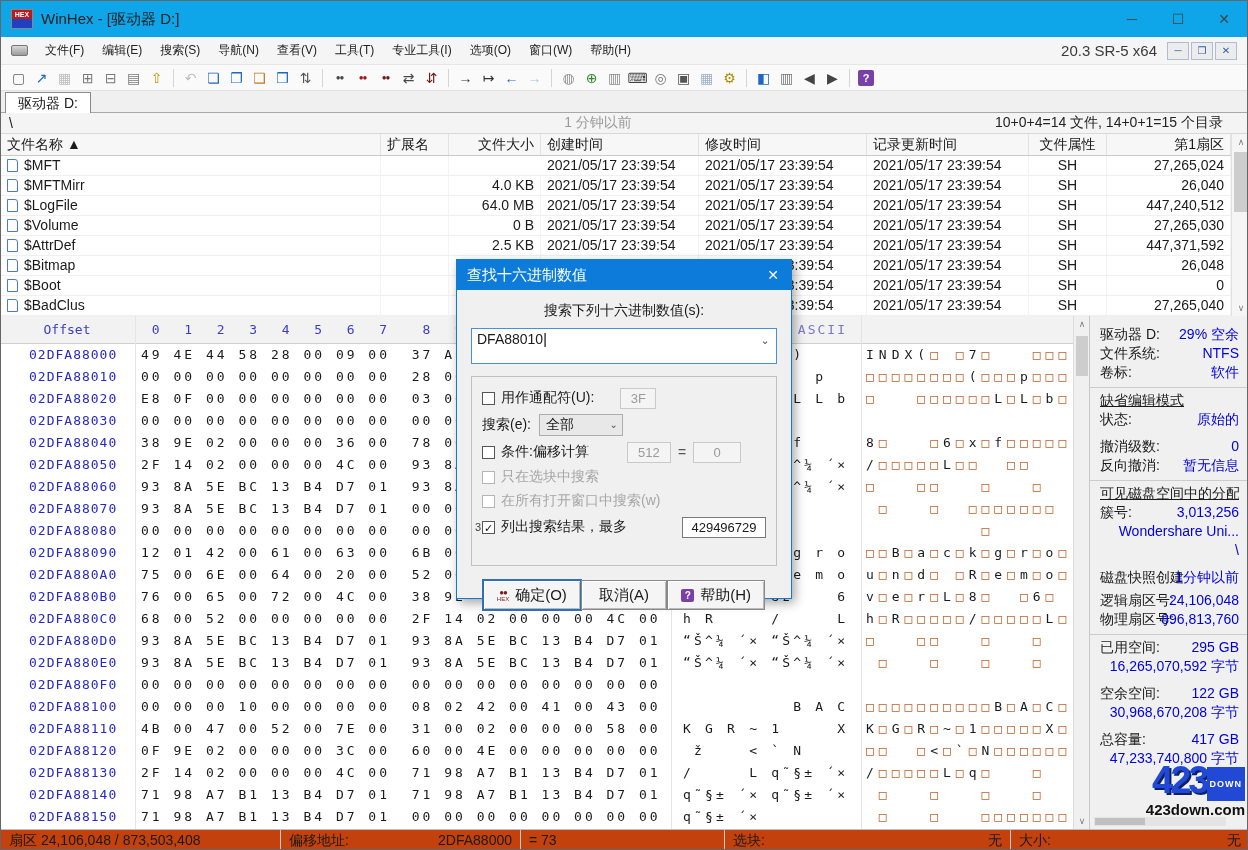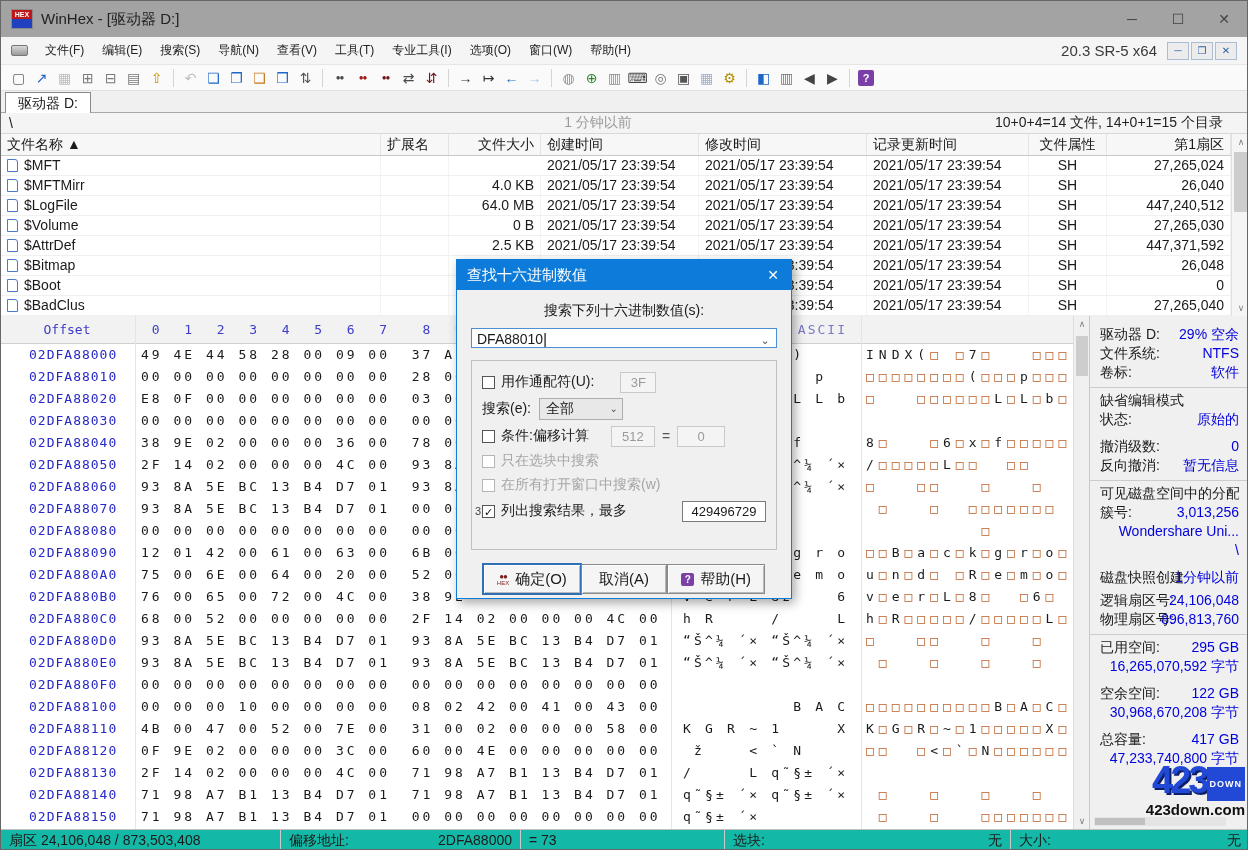--- a/index.html
+++ b/index.html
@@ -3,21 +3,21 @@
 <meta charset="utf-8">
 <style>
   * { margin:0; padding:0; box-sizing:border-box; }
   html,body { background:#888; }
   #app {
     position:relative; width:1248px; height:850px; background:#fff;
     font-family:"Liberation Sans", sans-serif; color:#1a1a1a; overflow:hidden;
     border:1px solid #666;
   }
   
-  .titlebar { position:absolute; left:0; top:0; width:100%; height:36px; background:#a3a3a3; display:flex; align-items:center; }
+  .titlebar { position:absolute; left:0; top:0; width:100%; height:36px; background:#0ea5e9; display:flex; align-items:center; }
   .applogo { width:22px; height:20px; margin:0 8px 0 10px; display:flex; flex-direction:column; border:1px solid #888; }
   .applogo .t { flex:1; background:#c01818; color:#fff; font-size:7px; font-weight:bold; text-align:center; line-height:9px; }
   .applogo .b { flex:1; background:#2040c0; }
   .wtitle { font-size:15px; color:#222; }
   .wbtns { margin-left:auto; display:flex; }
   .wbtn { width:46px; height:34px; text-align:center; line-height:34px; font-size:14px; color:#444; }
   
   .menubar { position:absolute; left:0; top:36px; width:100%; height:28px; background:#f5f5f5; border-bottom:1px solid #e6e6e6; display:flex; align-items:center; }
   .sysicon { width:17px; height:11px; background:linear-gradient(#d8d8d8,#9a9a9a); border:1px solid #777; border-radius:2px; margin:0 8px 0 10px; }
   .mi { font-size:12px; padding:0 9px; color:#222; line-height:27px; }
@@ -68,41 +68,41 @@
   .utf .bx { color:#c06028; }
   .vline { position:absolute; top:0; width:1px; height:513px; background:#e4e4e4; }
   
   .hscroll { position:absolute; left:1072px; top:315px; width:16px; height:513px; background:#f0f0f0; border-left:1px solid #dcdcdc; }
   .hthumb { position:absolute; left:2px; top:20px; width:12px; height:40px; background:#cdcdcd; }
   
   .sidebar { position:absolute; left:1088px; top:315px; width:160px; height:513px; background:#f0f0f0; border-left:1px solid #c8c8c8; padding:10px 10px 0 10px; font-size:14px; overflow:hidden; }
   .sb-kv { position:relative; height:19px; }
   .sb-kv .l { position:absolute; left:0; white-space:nowrap; color:#1a1a1a; }
   .sb-kv .v { position:absolute; right:0; white-space:nowrap; color:#0000dc; }
-  .sb-ln { height:19px; white-space:nowrap; overflow:hidden; color:#1a1a1a; }
+  .sb-ln { height:19px; white-space:nowrap; overflow:hidden; color:#1a1a1a;text-decoration:underline; }
   .sb-rt { height:19px; text-align:right; white-space:nowrap; color:#0000dc; }
   .sb-div { height:1px; background:#cccccc; margin:4px -10px; }
   .sb-sp { height:8px; } .sb-sp2 { height:4px; }
   .sb-hscroll { position:absolute; left:4px; bottom:3px; width:132px; height:9px; background:#e4e4e4; }
   .sb-hthumb { position:absolute; left:1px; top:1px; width:50px; height:7px; background:#c0c0c0; }
   
   .watermark { position:absolute; left:1118px; top:762px; width:126px; text-align:right; z-index:60; }
   .wm-logo { font-size:38px; font-weight:900; color:#2149d6; letter-spacing:-3px; line-height:34px; text-shadow:2px 2px 0 #0d1f66; }
   .wm-sub { display:inline-block; background:#2149d6; color:#fff; font-size:9px; font-weight:bold; letter-spacing:1px; padding:0 3px; vertical-align:6px; text-shadow:none; }
   .wm-site { font-size:15px; font-weight:bold; color:#111; line-height:18px; }
   
-  .statusbar { position:absolute; left:0; top:828px; width:100%; height:22px; background:#14b8a6; border-top:1px solid #c0c0c0; font-size:14px; }
+  .statusbar { position:absolute; left:0; top:828px; width:100%; height:22px; background:#c2410c; border-top:1px solid #c0c0c0; font-size:14px; }
   .sc { position:absolute; top:0; height:21px; line-height:21px; border-right:1px solid #c9c9c9; padding:0 8px; display:flex; justify-content:space-between; }
   
   .dialog { position:absolute; left:455px; top:258px; width:336px; height:340px; z-index:50; background:#f0f0f0; border:1px solid #0d7cd8; box-shadow:3px 4px 10px rgba(0,0,0,.35); }
   .dlg-title { height:30px; background:#0c7bda; color:#fff; font-size:15px; line-height:30px; padding-left:10px; display:flex; }
   .dlg-close { margin-left:auto; width:36px; text-align:center; font-size:14px; }
   .dlg-body { padding:8px 14px 0 14px; font-size:14px; }
   .dlg-prompt { text-align:center; margin:4px 0 8px 0; }
-  .combo { display:flex; height:20px; border:1px solid #4a90d9; background:#fff; }
+  .combo { display:flex; height:36px; border:1px solid #4a90d9; background:#fff; }
   .combo .cval { flex:1; padding:2px 0 0 5px; font-size:14px; }
   .caret { font-weight:100; color:#000; }
   .combo .carr { width:22px; text-align:center; color:#555; font-size:11px; line-height:22px; }
   .grp { margin-top:12px; border:1px solid #c0c0c0; padding:8px 10px 10px 10px; height:190px; }
   .grow { display:flex; align-items:center; }
   .cb { width:13px; height:13px; border:1px solid #555; background:#fff; flex:none; font-size:11px; line-height:12px; text-align:center; color:#111; }
   .cb.dis { border-color:#b5b5b5; }
   .lbl { margin-left:6px; white-space:nowrap; }
   .lbl.dis { color:#a6a6a6; }
   .fld { height:21px; border:1px solid #c9c9c9; background:#f4f4f4; color:#9a9a9a; text-align:center; font-size:13px; line-height:19px; }
@@ -431,20 +431,21 @@
         <div class="hexrow">
           <span class="off">02DFA88120</span>
           <pre class="hx">0F 9E 02 00 00 00 3C 00  60 00 4E 00 00 00 00 00</pre>
           <pre class="asc"> ž    &lt; ` N     </pre>
           <pre class="utf"><span class="bx">□</span><span class="bx">□</span><span> </span><span> </span><span class="bx">□</span><span>&lt;</span><span class="bx">□</span><span>`</span><span class="bx">□</span><span>N</span><span class="bx">□</span><span class="bx">□</span><span class="bx">□</span><span class="bx">□</span><span class="bx">□</span><span class="bx">□</span></pre>
         </div>
         <div class="hexrow">
           <span class="off">02DFA88130</span>
           <pre class="hx">2F 14 02 00 00 00 4C 00  71 98 A7 B1 13 B4 D7 01</pre>
           <pre class="asc">/     L q˜§± ´× </pre>
+          <pre class="utf"><span>/</span><span class="bx">□</span><span class="bx">□</span><span class="bx">□</span><span class="bx">□</span><span class="bx">□</span><span>L</span><span class="bx">□</span><span>q</span><span class="bx">□</span><span> </span><span> </span><span> </span><span class="bx">□</span><span> </span><span> </span></pre>
         </div>
         <div class="hexrow">
           <span class="off">02DFA88140</span>
           <pre class="hx">71 98 A7 B1 13 B4 D7 01  71 98 A7 B1 13 B4 D7 01</pre>
           <pre class="asc">q˜§± ´× q˜§± ´× </pre>
           <pre class="utf"><span> </span><span class="bx">□</span><span> </span><span> </span><span> </span><span class="bx">□</span><span> </span><span> </span><span> </span><span class="bx">□</span><span> </span><span> </span><span> </span><span class="bx">□</span><span> </span><span> </span></pre>
         </div>
         <div class="hexrow">
           <span class="off">02DFA88150</span>
           <pre class="hx">71 98 A7 B1 13 B4 D7 01  00 00 00 00 00 00 00 00</pre>
@@ -581,21 +582,21 @@
         <div class="grow" style="height:28px;">
           <span class="lbl" style="margin-left:0;">搜索(e):</span>
           <div class="sel" style="margin-left:8px;">
             <span>全部</span>
               <span class="sa">⌄</span>
           </div>
         </div>
         <div class="grow" style="height:26px;">
           <div class="cb"></div>
           <span class="lbl">条件:偏移计算</span>
-          <div class="fld" style="width:44px;margin-left:22px;">512</div>
+          <div class="fld" style="width:44px;margin-left:38px;">512</div>
           <span style="margin:0 7px;color:#555;">=</span>
           <div class="fld" style="width:48px;">0</div>
         </div>
         <div class="grow" style="height:24px;">
           <div class="cb dis"></div>
           <span class="lbl dis">只在选块中搜索</span>
         </div>
         <div class="grow" style="height:24px;">
           <div class="cb dis"></div>
           <span class="lbl dis">在所有打开窗口中搜索(w)</span>

